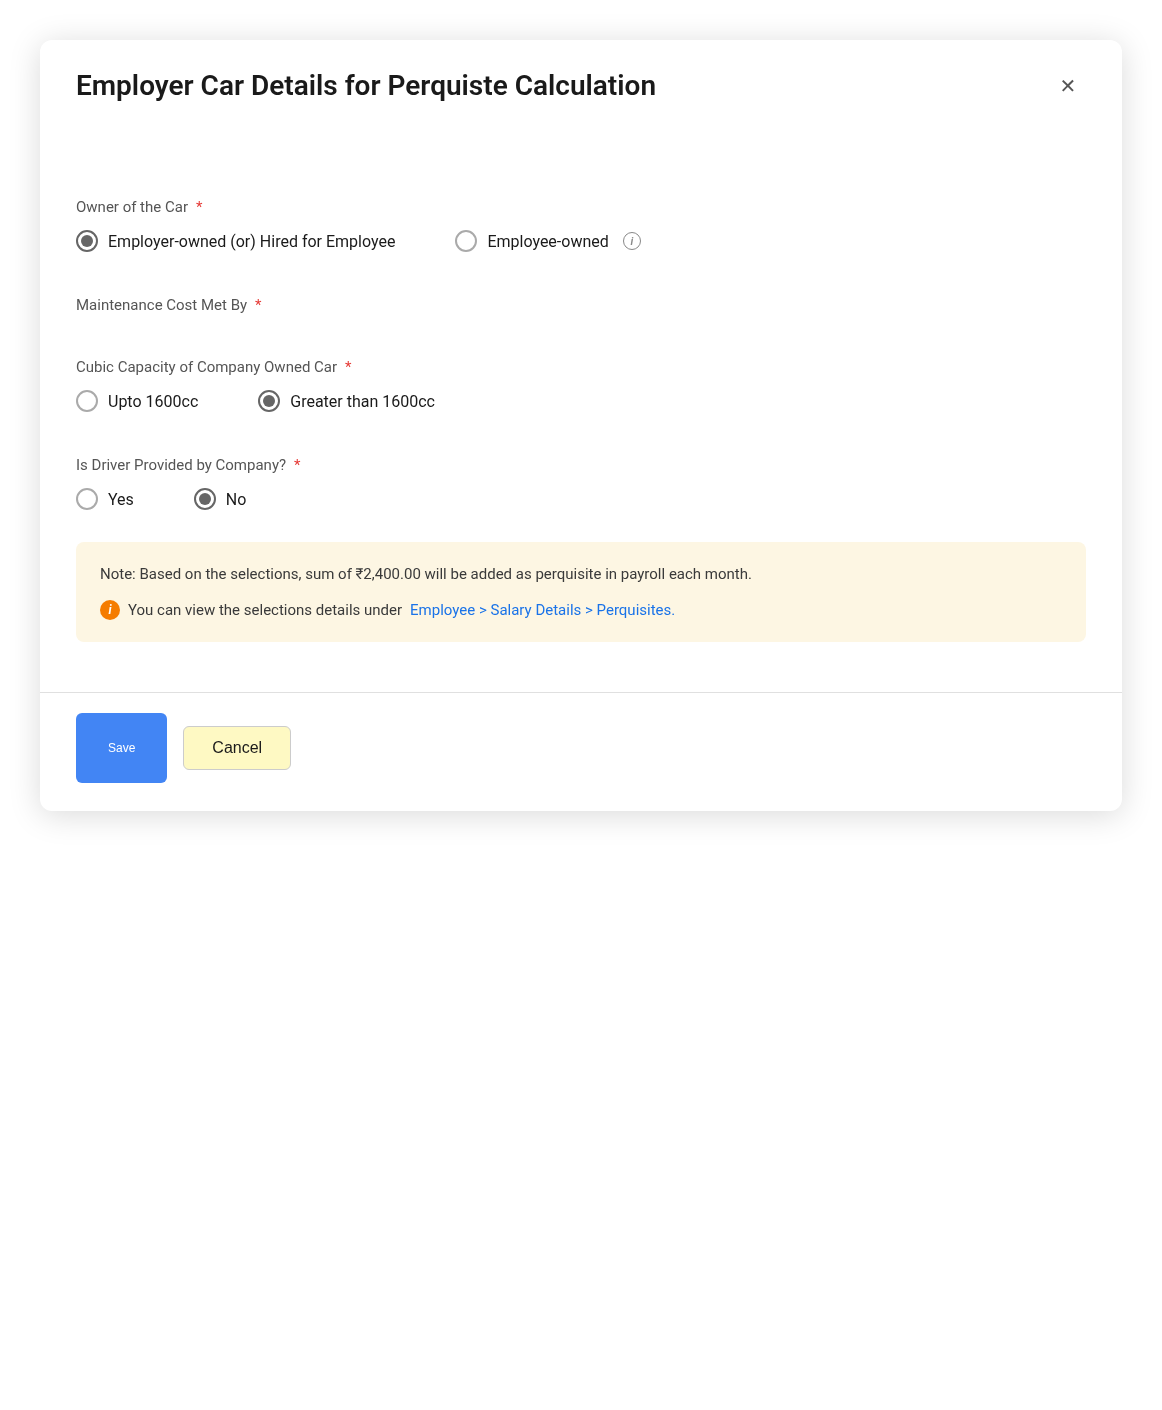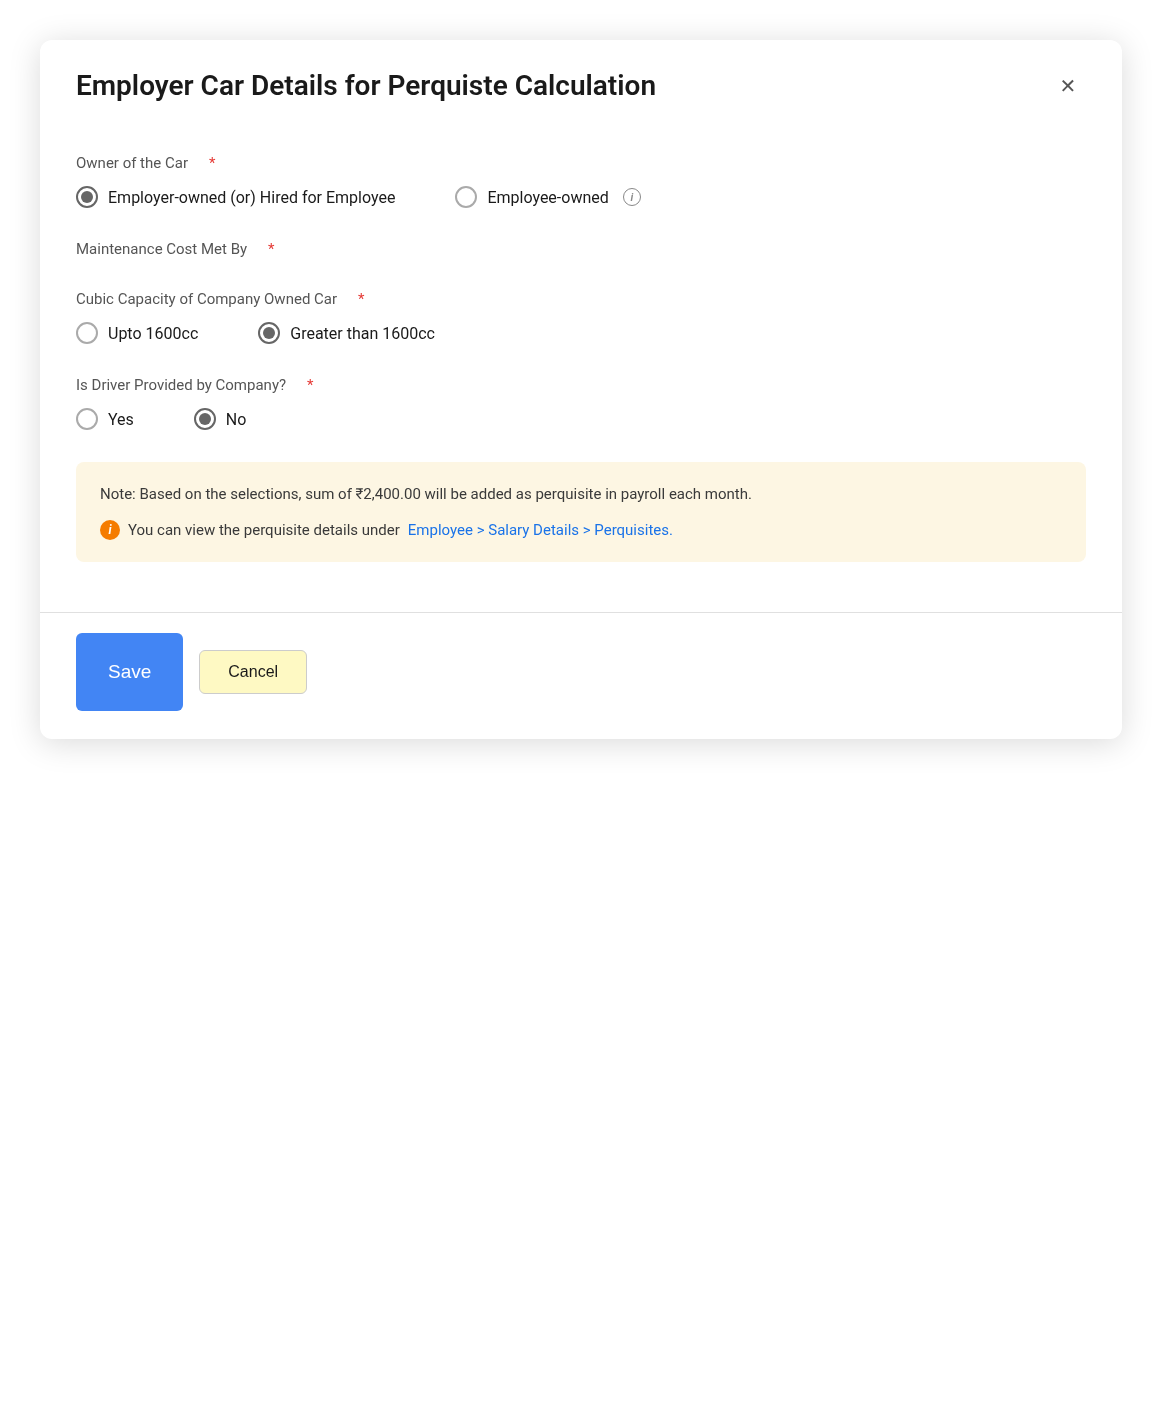--- a/index.html
+++ b/index.html
@@ -59,21 +59,22 @@
     }
     .field-group {
       margin-bottom: 32px;
     }
     .field-label {
       font-size: 15px;
       color: #555;
       margin-bottom: 14px;
       display: flex;
       align-items: center;
-      gap: 21px;
+      gap: 8px;
+      margin-top: 44px;
     }
     .required-star {
       color: #e53935;
       font-size: 15px;
     }
     .radio-group {
       display: flex;
       align-items: center;
       gap: 60px;
       flex-wrap: wrap;
@@ -164,21 +165,21 @@
       display: flex;
       align-items: center;
       gap: 16px;
     }
     .btn-save {
       background: #4285f4;
       color: #fff;
       border: none;
       border-radius: 6px;
       padding: 28px 32px;
-      font-size: 19px;
+      font-size: 12px;
       font-weight: 500;
       cursor: pointer;
     }
     .btn-cancel {
       background: #fef9c3;
       color: #1a1a1a;
       border: 1.5px solid #ccc;
       border-radius: 6px;
       padding: 12px 28px;
       font-size: 16px;
@@ -263,21 +264,21 @@
           <div class="radio-circle selected"></div>
           <span>No</span>
         </label>
       </div>
     </div>
 
     <div class="note-box">
       <div>Note: Based on the selections, sum of ₹2,400.00 will be added as perquisite in payroll each month.</div>
       <div class="note-link-row">
         <span class="orange-info-icon">i</span>
-        <span>You can view the perquisite details under </span>
+        <span>You can view the selections details under </span>
           <a class="link-text">Employee &gt; Salary Details &gt; Perquisites.</a>
       </div>
     </div>
 
   </div>
 
   <hr class="header-divider">
 
   <div class="modal-footer">
     <button class="btn-save">Save</button>

